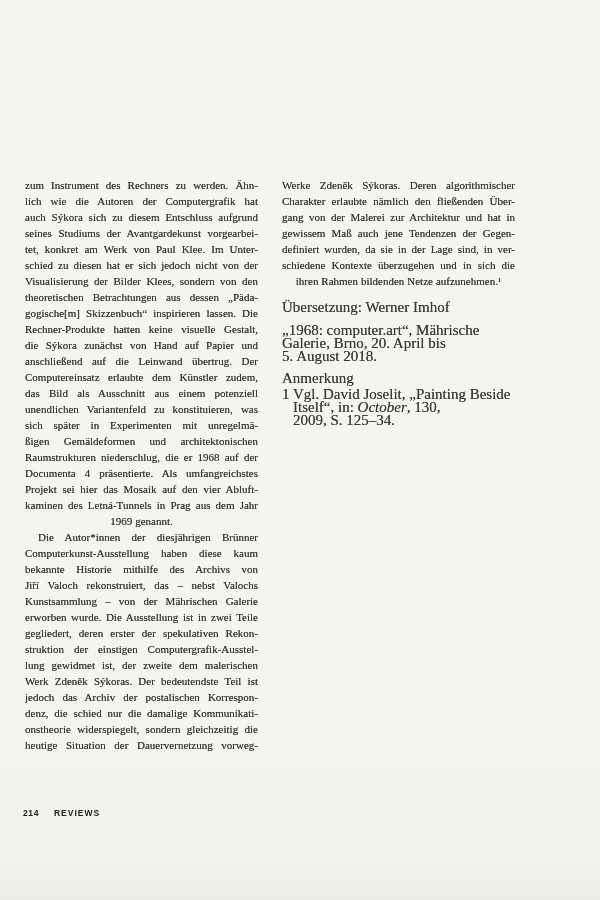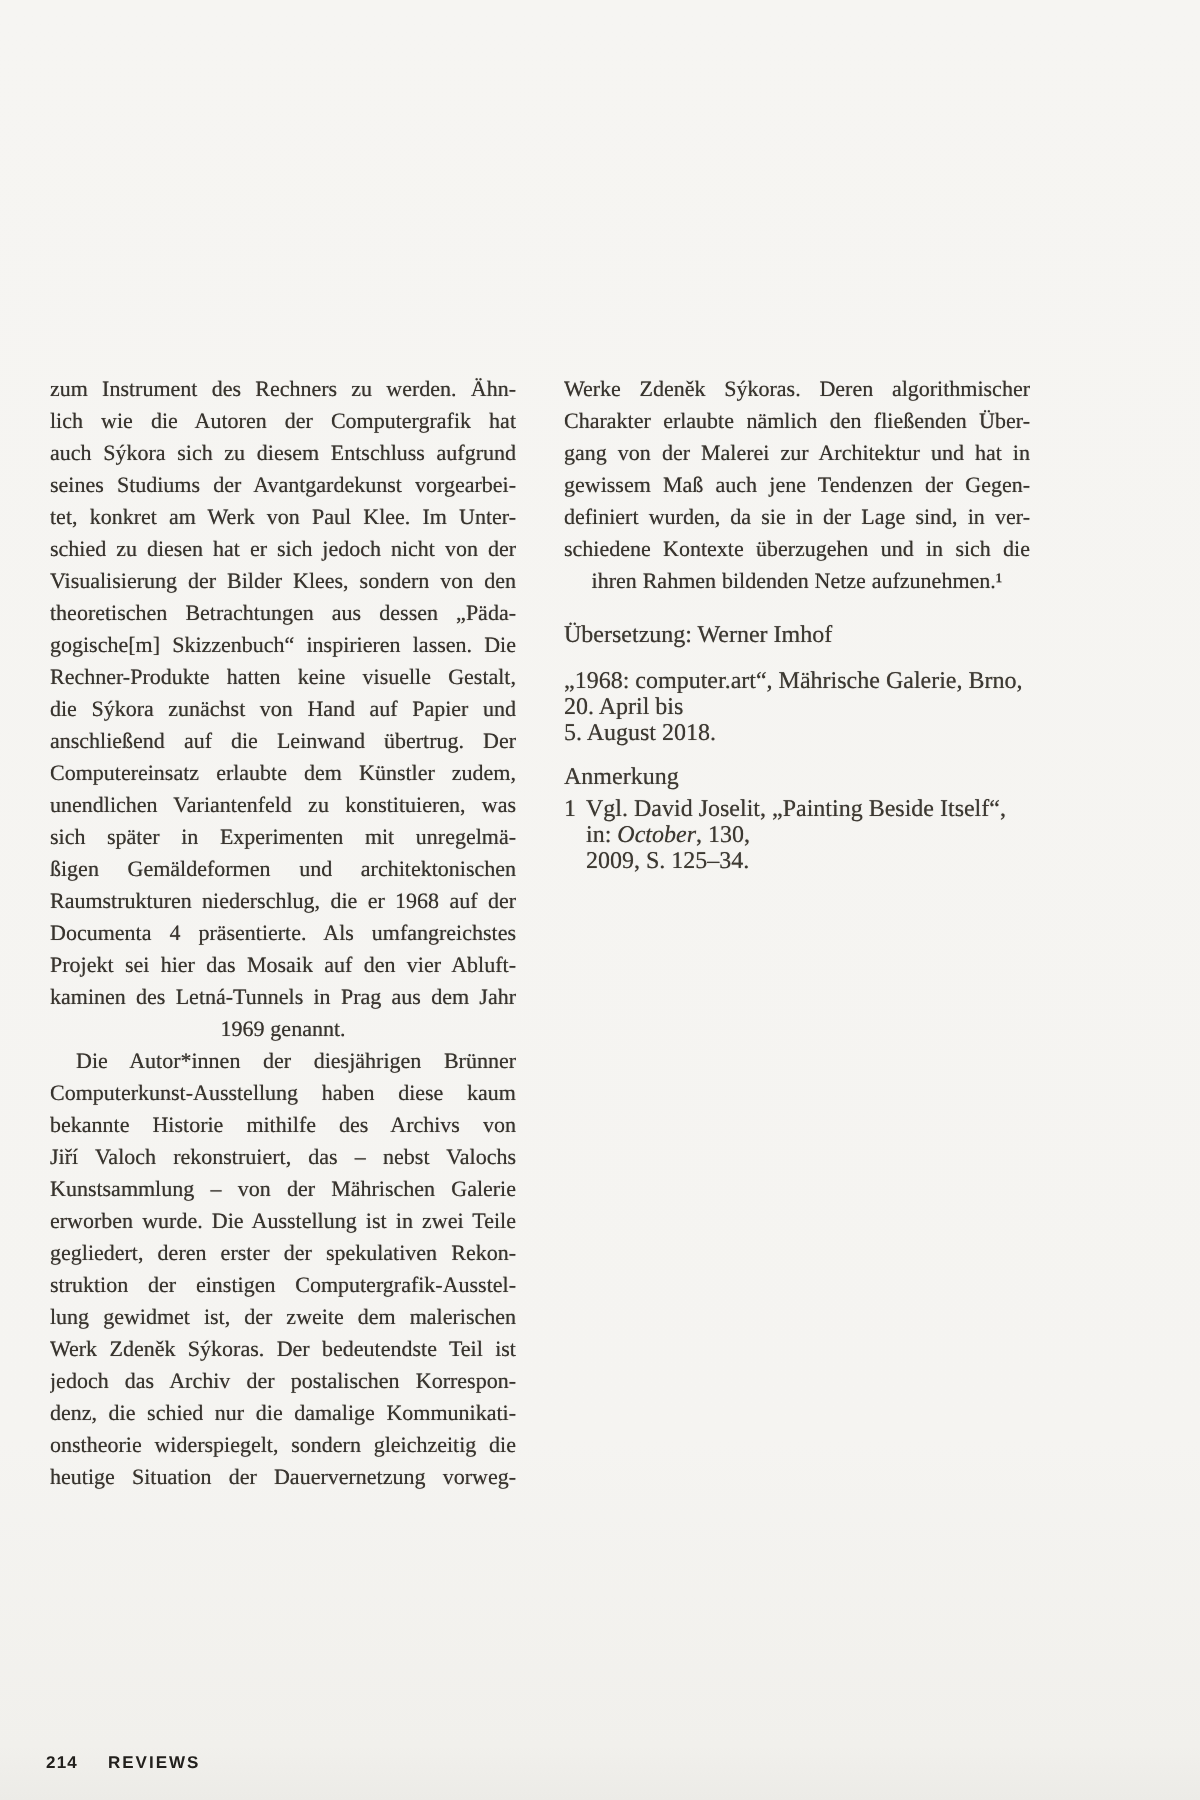--- a/index.html
+++ b/index.html
@@ -11,53 +11,53 @@
   .page {
     position: relative;
     width: 600px; height: 900px;
     background: linear-gradient(180deg, #f6f5f2 0%, #f5f4f1 80%, #f1f0ec 97%, #ecebe7 100%);
     overflow: hidden;
     color: #38342e;
     text-shadow: 0 0 0.35px rgba(56,52,46,0.75);
   }
   .col {
     position: absolute;
-    top: 187px;
+    top: 177px;
     width: 233px;
     font-size: 11px;
   }
   .col-left  { left: 25px; }
   .col-right { left: 282px; }
   .line {
     height: 16px;
     line-height: 16px;
     overflow: hidden;
     text-align: justify;
     text-align-last: justify;
     word-spacing: 0.2px;
   }
   .line.rag { text-align: center; text-align-last: auto; }
   .line.indent { text-indent: 13px; }
 
-  .backmatter { font-size: 12px; color: #3d3932; }
+  .backmatter { font-size: 15px; color: #3d3932; }
   .bm-line { line-height: 13px; }
   .translation { margin-top: 12px; }
   .exhibition  { margin-top: 10px; }
   .notes-heading { margin-top: 9px; }
   .footnote {
     margin-top: 3px;
     display: flex;
     line-height: 13px;
   }
   .fn-marker { width: 11px; flex: none; }
   .fn-text { flex: 1; }
 
   .footer {
     position: absolute;
-    left: 23px; top: 876px;
+    left: 23px; top: 808px;
     font-family: "Liberation Sans", sans-serif;
     font-weight: bold;
     font-size: 8.5px;
     letter-spacing: 0.6px;
     color: #22201d;
     text-shadow: none;
   }
   .footer .section-label { margin-left: 15px; letter-spacing: 1px; }
 </style>
 </head>
@@ -72,20 +72,21 @@
       <div class="line">seines Studiums der Avantgardekunst vorgearbei-</div>
       <div class="line">tet, konkret am Werk von Paul Klee. Im Unter-</div>
       <div class="line">schied zu diesen hat er sich jedoch nicht von der</div>
       <div class="line">Visualisierung der Bilder Klees, sondern von den</div>
       <div class="line">theoretischen Betrachtungen aus dessen „Päda-</div>
       <div class="line">gogische[m] Skizzenbuch“ inspirieren lassen. Die</div>
       <div class="line">Rechner-Produkte hatten keine visuelle Gestalt,</div>
       <div class="line">die Sýkora zunächst von Hand auf Papier und</div>
       <div class="line">anschließend auf die Leinwand übertrug. Der</div>
       <div class="line">Computereinsatz erlaubte dem Künstler zudem,</div>
+      <div class="line">das Bild als Ausschnitt aus einem potenziell</div>
       <div class="line">unendlichen Variantenfeld zu konstituieren, was</div>
       <div class="line">sich später in Experimenten mit unregelmä-</div>
       <div class="line">ßigen Gemäldeformen und architektonischen</div>
       <div class="line">Raumstrukturen niederschlug, die er 1968 auf der</div>
       <div class="line">Documenta 4 präsentierte. Als umfangreichstes</div>
       <div class="line">Projekt sei hier das Mosaik auf den vier Abluft-</div>
       <div class="line">kaminen des Letná-Tunnels in Prag aus dem Jahr</div>
       <div class="line rag">1969 genannt.</div>
       <div class="line indent">Die Autor*innen der diesjährigen Brünner</div>
       <div class="line">Computerkunst-Ausstellung haben diese kaum</div>

